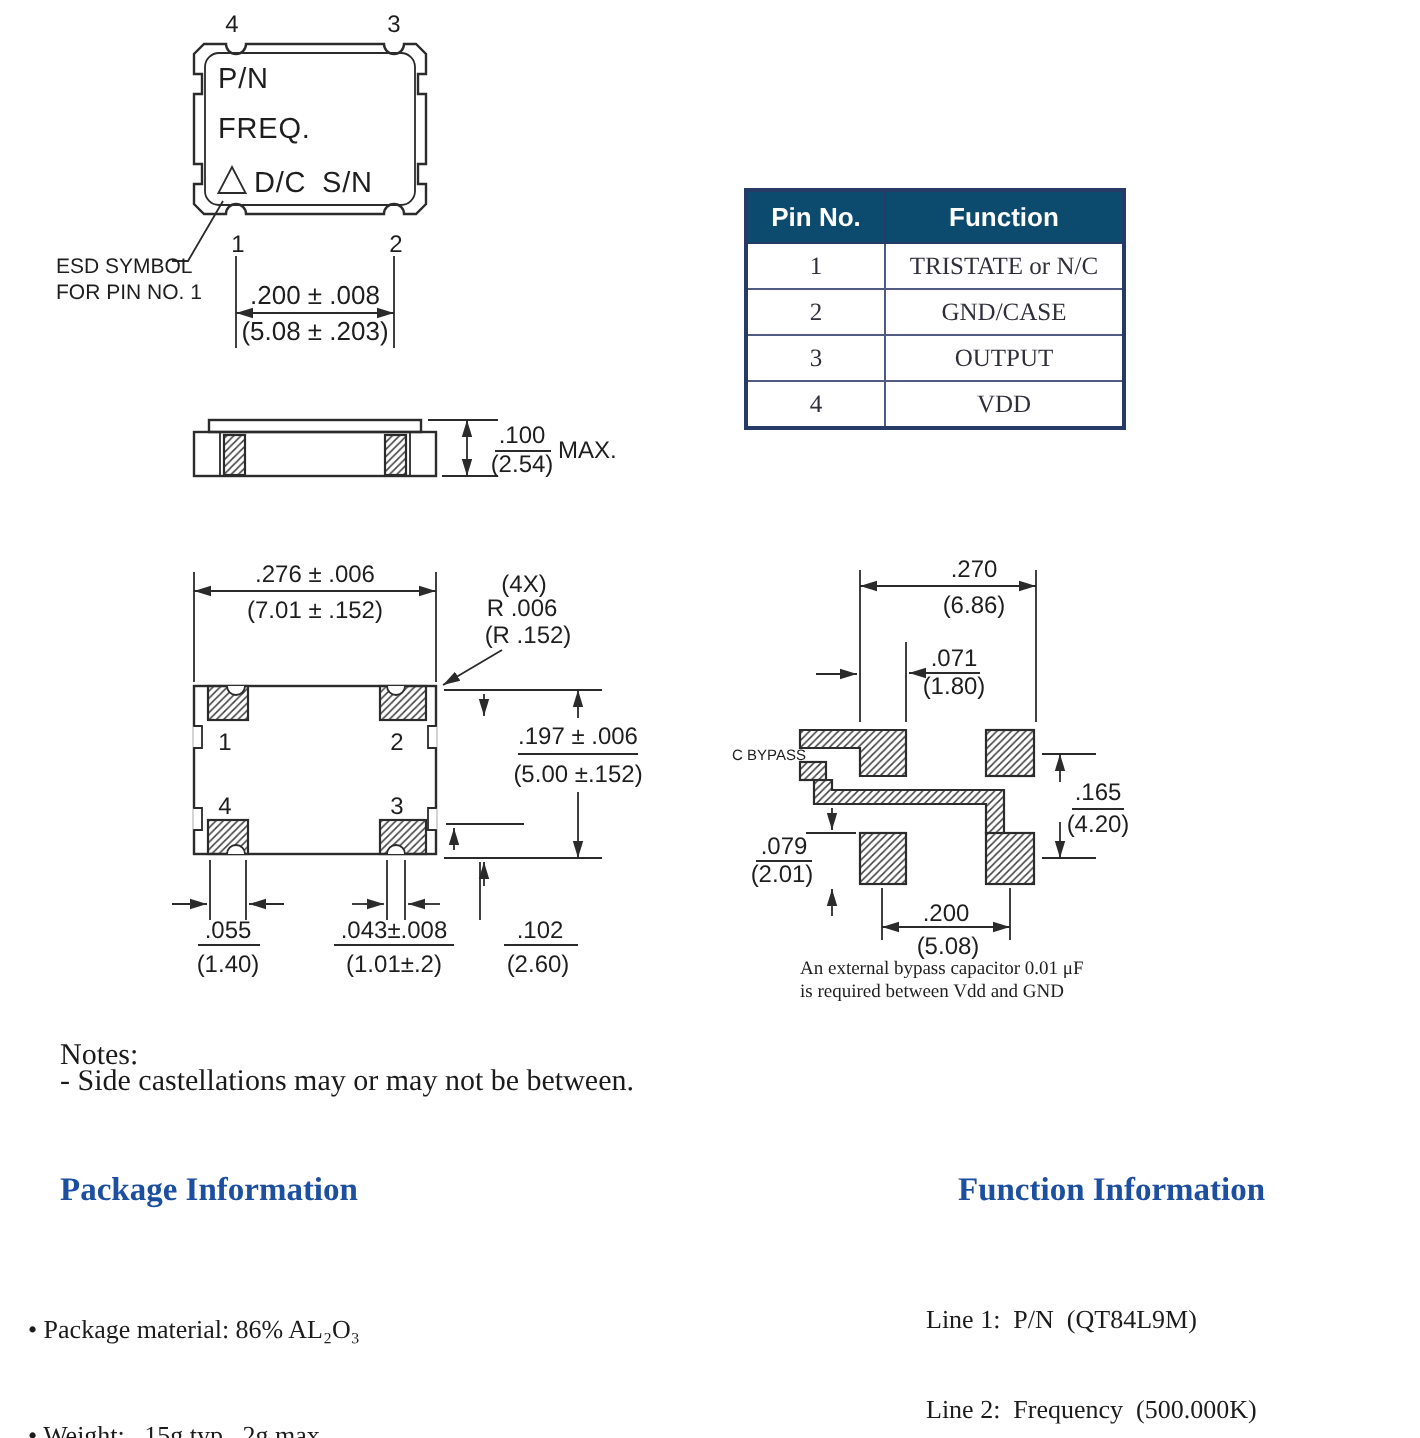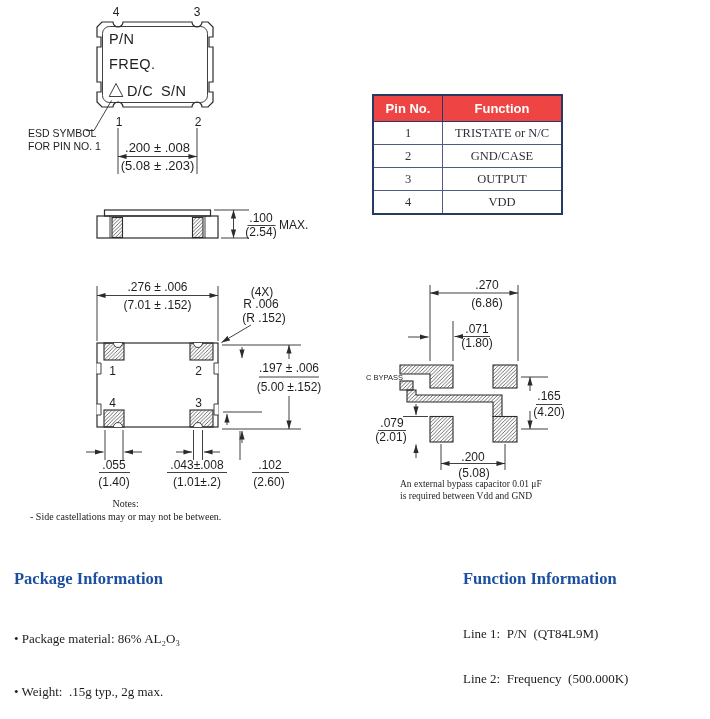--- a/index.html
+++ b/index.html
@@ -19,32 +19,32 @@
   .mid { text-anchor:middle; }
   .end { text-anchor:end; }
   .ln { stroke:#2b2b2b; stroke-width:1.2; fill:none; }
   .tn { stroke:#2b2b2b; stroke-width:0.9; fill:none; }
   .pad { fill:url(#hatch); stroke:#2b2b2b; stroke-width:1.1; }
   .wh { fill:#ffffff; stroke:#2b2b2b; stroke-width:0.9; }
 
   
   table.pintable { position:absolute; left:372px; top:94px; border-collapse:collapse;
                    border:2px solid #263a66; background:#fff; table-layout:fixed; }
-  table.pintable th { width:66px; height:23px; background:#ef4444; color:#ffffff;
+  table.pintable th { width:66px; height:23px; background:#0c4a6e; color:#ffffff;
                       font:bold 13px "Liberation Sans", sans-serif; border:1px solid #263a66; }
   table.pintable th.fn { width:116px;margin-left:17px; }
   table.pintable td { height:20px; text-align:center; font:12.5px "Liberation Serif", serif;
                       color:#2f2f3a; border:1px solid #4f5b80; }
 
   
-  .notes { position:absolute; left:30px; top:497px; font-size:10px; line-height:13px; color:#1a1a1a;text-align:center; }
+  .notes { position:absolute; left:30px; top:522px; font-size:15px; line-height:13px; color:#1a1a1a; }
 
   
   .info { position:absolute; }
-  .info h2 { margin:0; font:bold 16.5px "Liberation Serif", serif; color:#1d4fa1; }
+  .info h2 { margin:16px; font:bold 16.5px "Liberation Serif", serif; color:#1d4fa1; }
   .pkg { left:14px; top:569px; width:445px; }
   .mrk { left:463px; top:569px; width:245px; }
   .pkg .bullets { margin-top:6px; font-size:13px; line-height:17.6px; white-space:pre; }
   .mrk .lines { margin-top:6px; font-size:13px; line-height:15.3px; white-space:pre; }
 </style>
 </head>
 <body>
 
 <div class="page">
 

